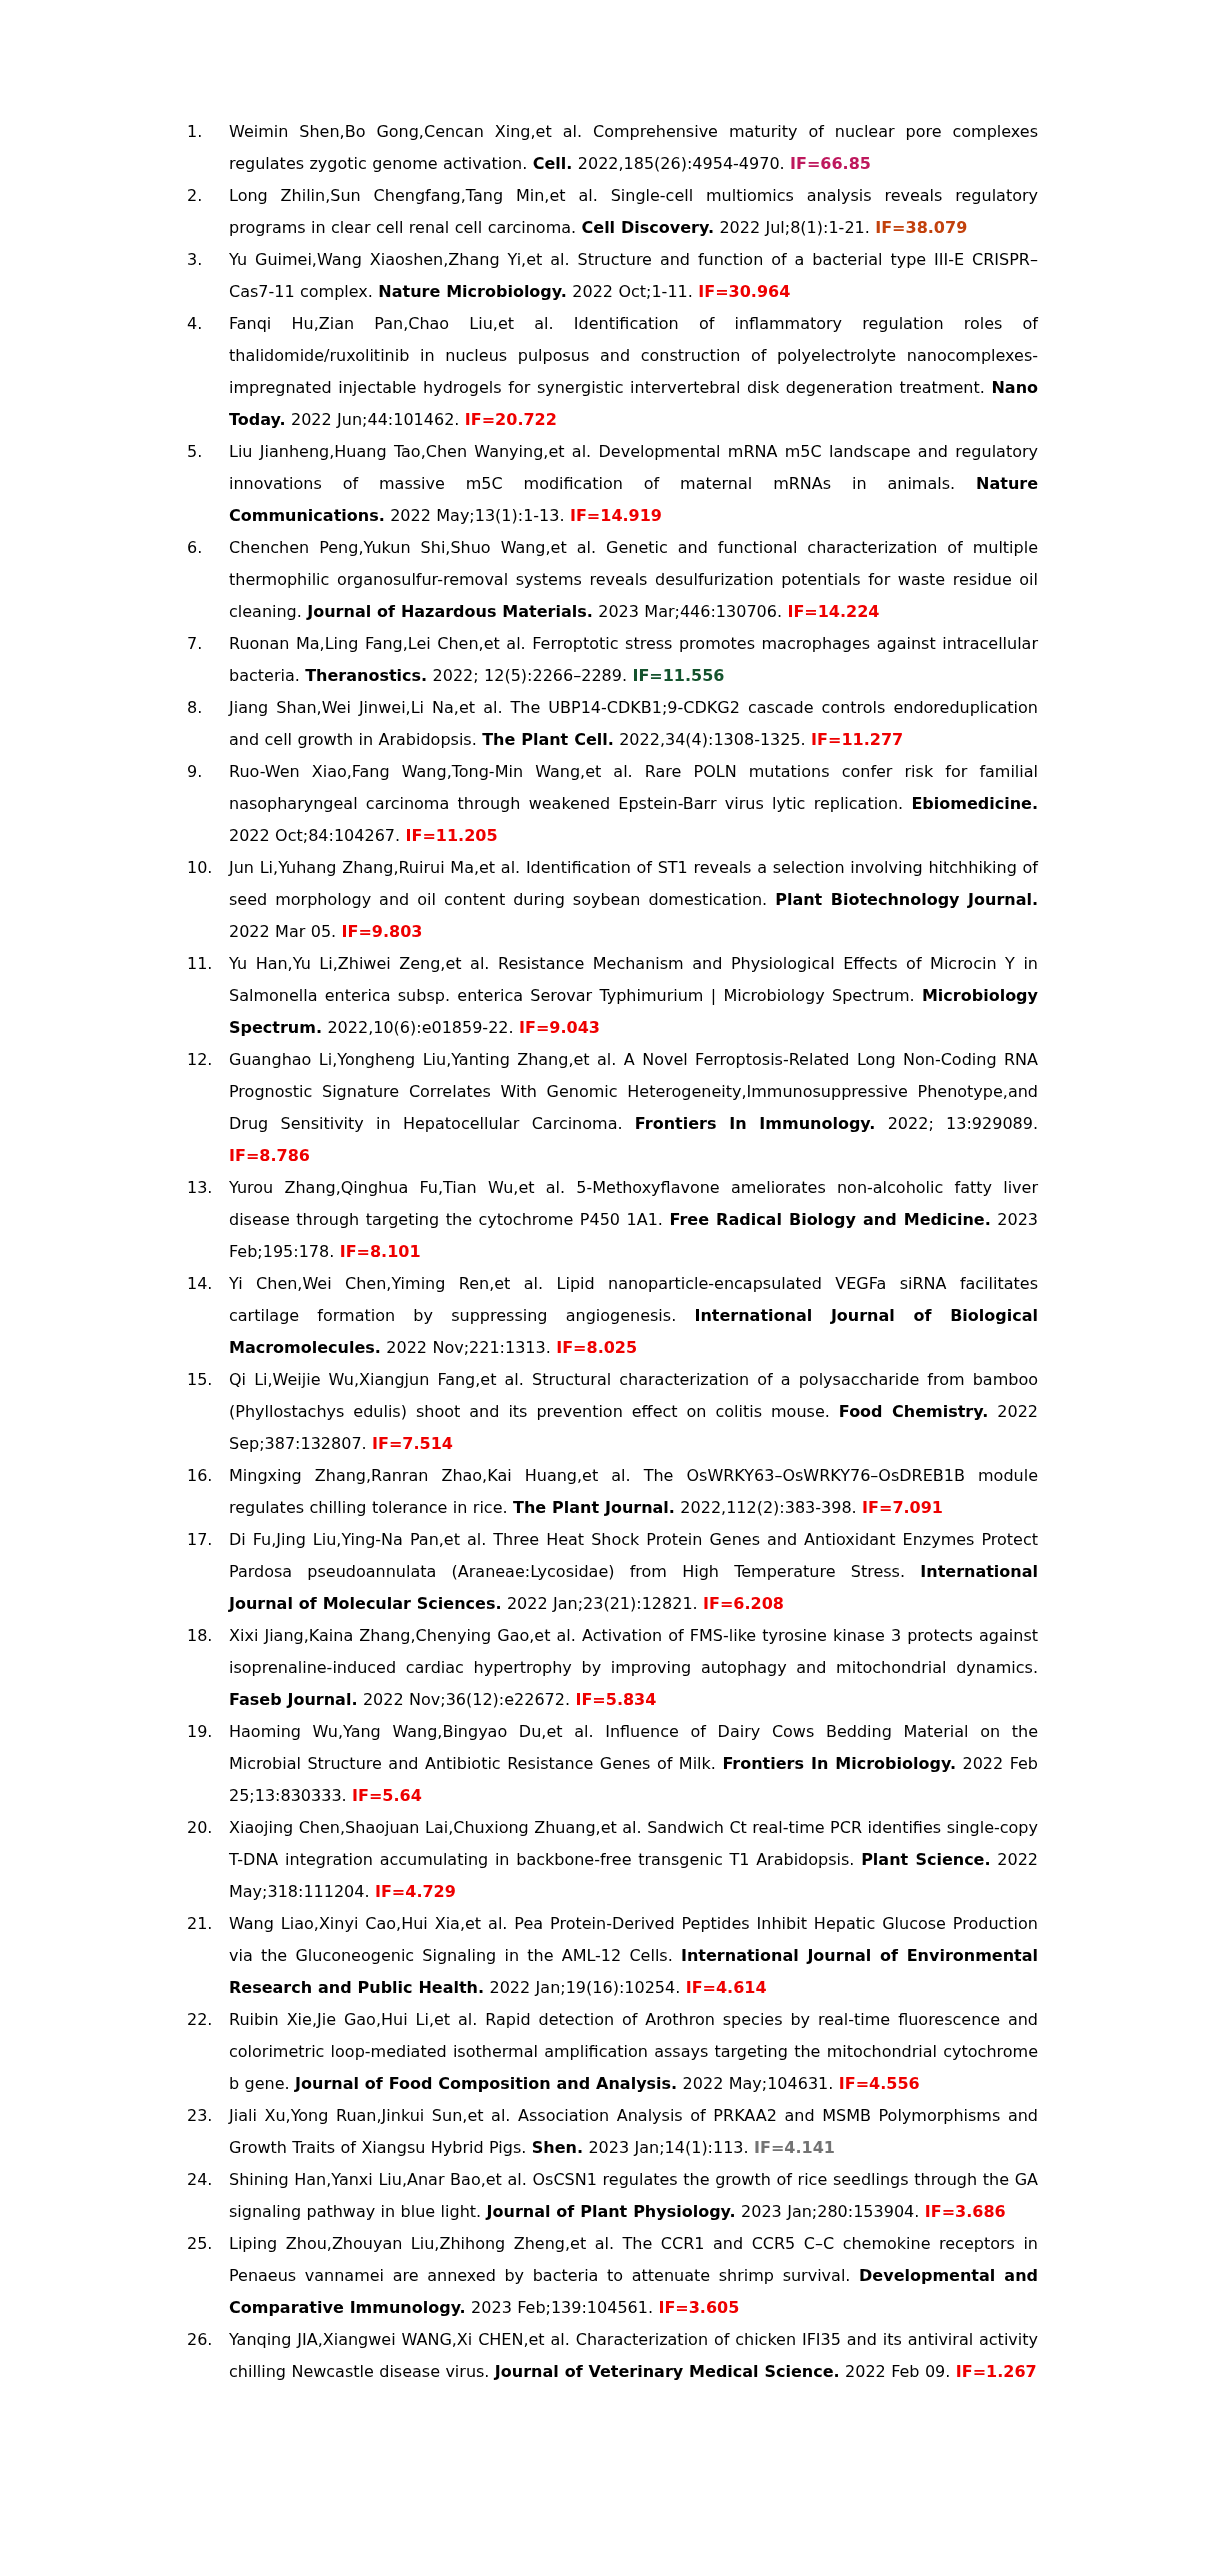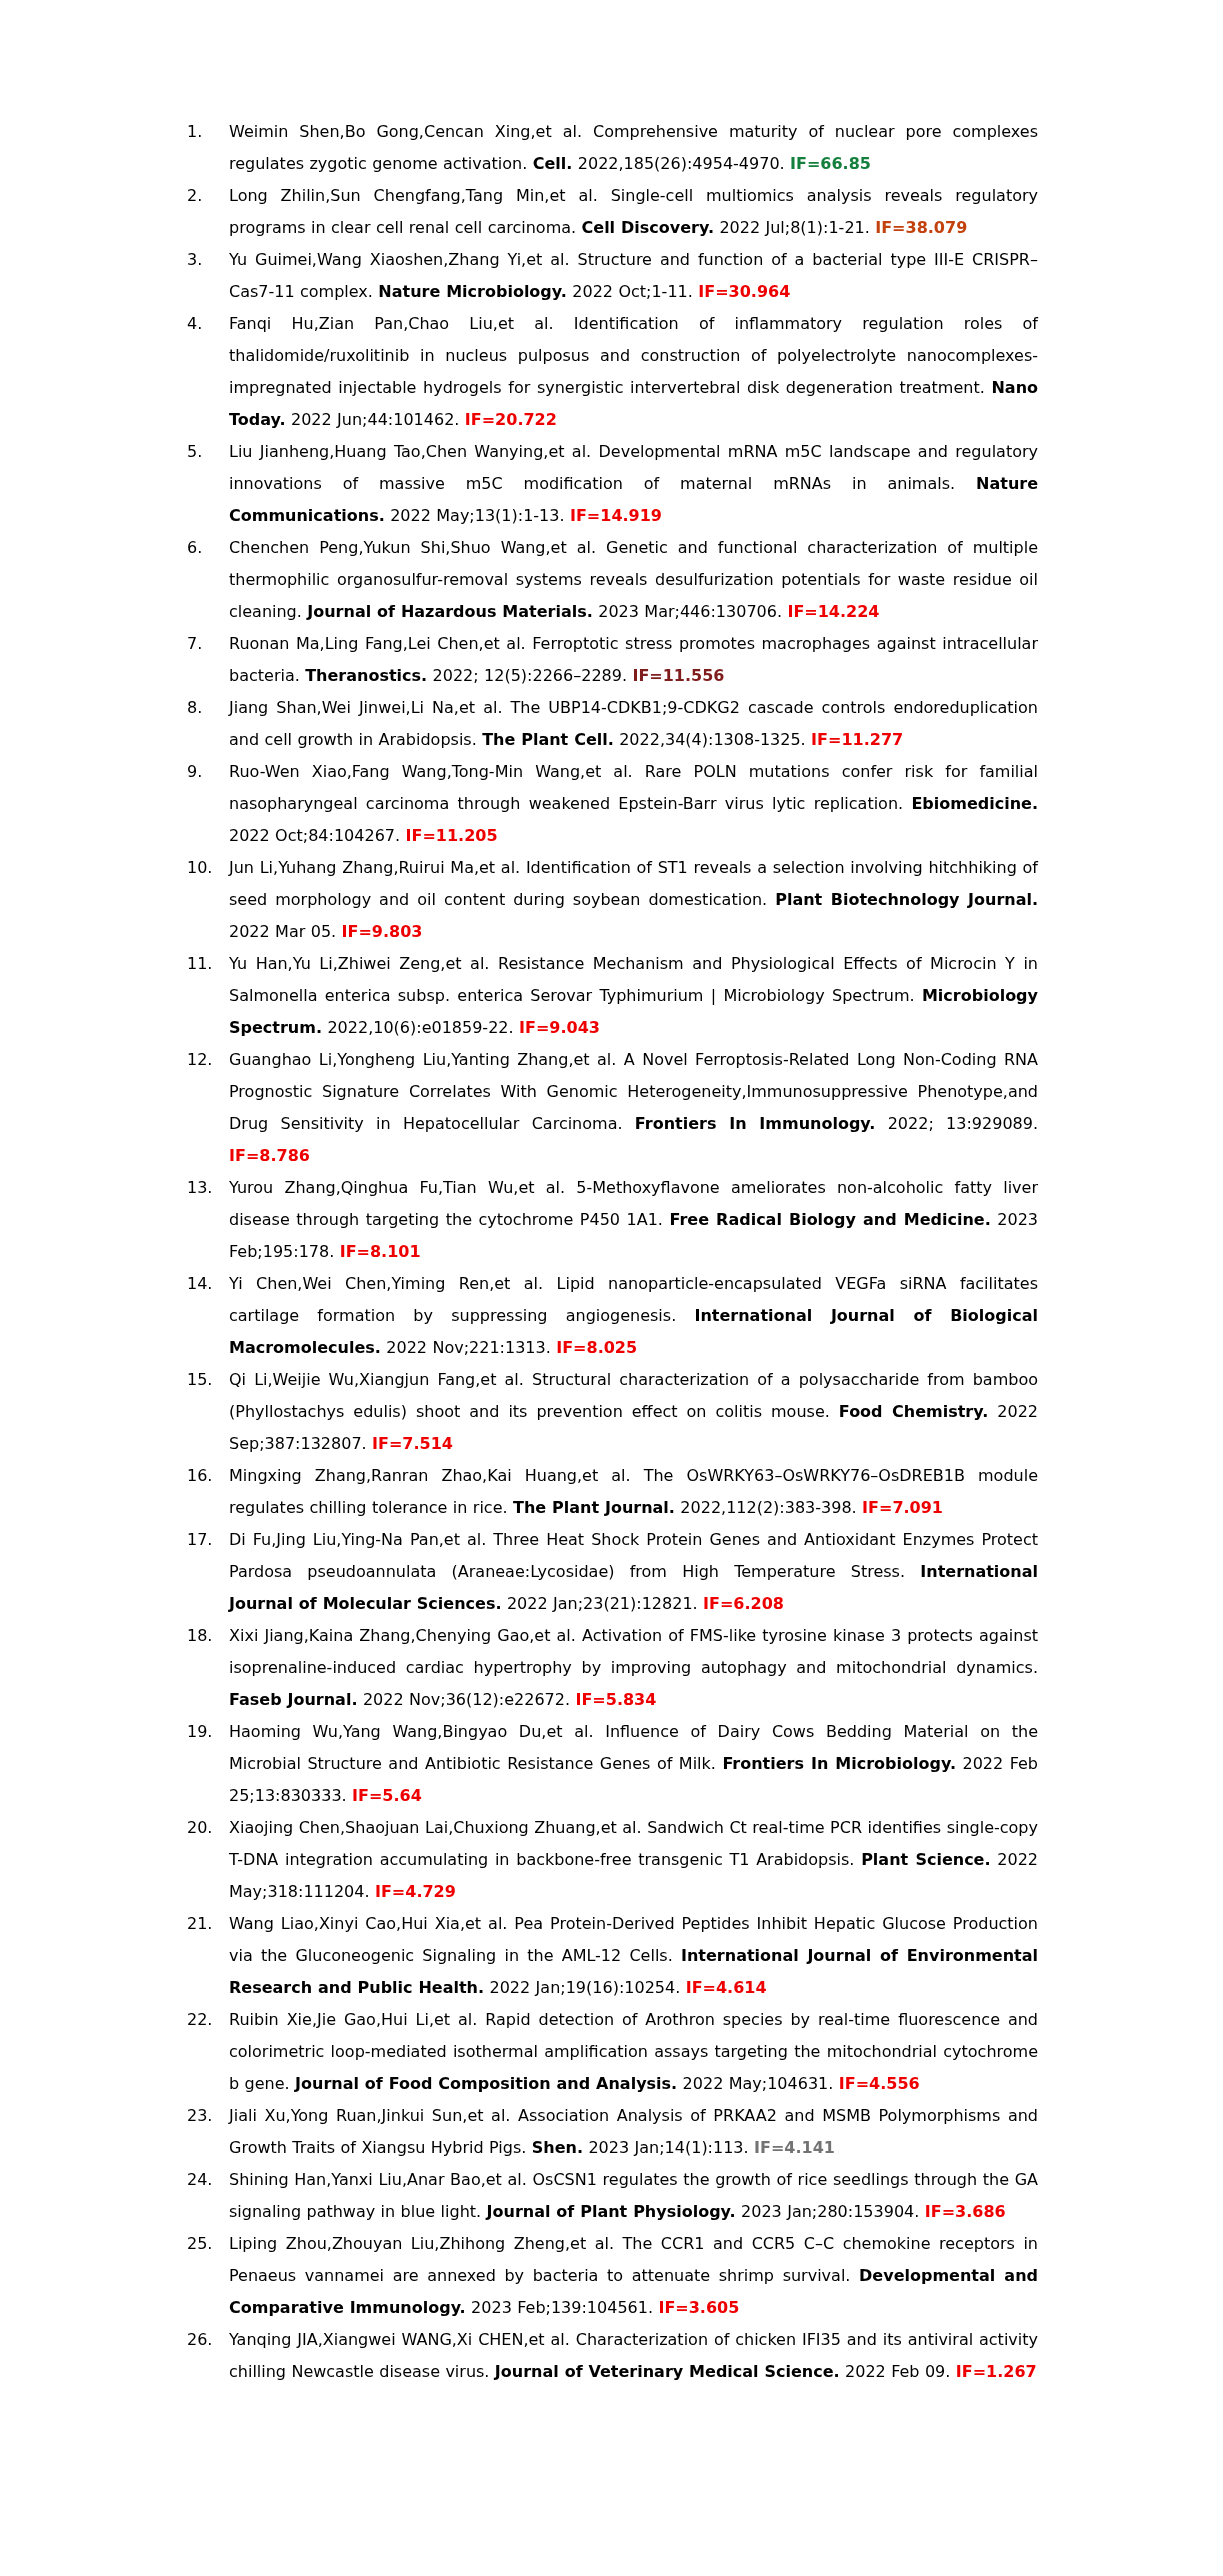--- a/index.html
+++ b/index.html
@@ -51,33 +51,33 @@
   li.ref-item .if {
     font-weight: bold;
     white-space: nowrap;
   }
 </style>
 </head>
 <body style="color: rgb(0, 0, 0); background: rgb(255, 255, 255);">
 
 <div class="page">
   <ol class="ref-list" id="ref-list">
-  <li class="ref-item"><span class="num">1.</span><span class="authors-title">Weimin Shen,Bo Gong,Cencan Xing,et al. Comprehensive maturity of nuclear pore complexes regulates zygotic genome activation.</span> <span class="journal">Cell.</span> <span class="citation">2022,185(26):4954-4970.</span> <span class="if" style="color: #15803d;">IF=66.85</span></li>
+  <li class="ref-item"><span class="num">1.</span><span class="authors-title">Weimin Shen,Bo Gong,Cencan Xing,et al. Comprehensive maturity of nuclear pore complexes regulates zygotic genome activation.</span> <span class="journal">Cell.</span> <span class="citation">2022,185(26):4954-4970.</span> <span class="if" style="color: #be185d;">IF=66.85</span></li>
 
   <li class="ref-item"><span class="num">2.</span><span class="authors-title">Long Zhilin,Sun Chengfang,Tang Min,et al. Single-cell multiomics analysis reveals regulatory programs in clear cell renal cell carcinoma.</span> <span class="journal">Cell Discovery.</span> <span class="citation">2022 Jul;8(1):1-21.</span> <span class="if" style="color: #c2410c;">IF=38.079</span></li>
 
   <li class="ref-item"><span class="num">3.</span><span class="authors-title">Yu Guimei,Wang Xiaoshen,Zhang Yi,et al. Structure and function of a bacterial type III-E CRISPR–Cas7-11 complex.</span> <span class="journal">Nature Microbiology.</span> <span class="citation">2022 Oct;1-11.</span> <span class="if" style="color: rgb(238, 0, 0);">IF=30.964</span></li>
 
   <li class="ref-item"><span class="num">4.</span><span class="authors-title">Fanqi Hu,Zian Pan,Chao Liu,et al. Identification of inflammatory regulation roles of thalidomide/ruxolitinib in nucleus pulposus and construction of polyelectrolyte nanocomplexes-impregnated injectable hydrogels for synergistic intervertebral disk degeneration treatment.</span> <span class="journal">Nano Today.</span> <span class="citation">2022 Jun;44:101462.</span> <span class="if" style="color: rgb(238, 0, 0);">IF=20.722</span></li>
 
   <li class="ref-item"><span class="num">5.</span><span class="authors-title">Liu Jianheng,Huang Tao,Chen Wanying,et al. Developmental mRNA m5C landscape and regulatory innovations of massive m5C modification of maternal mRNAs in animals.</span> <span class="journal">Nature Communications.</span> <span class="citation">2022 May;13(1):1-13.</span> <span class="if" style="color: rgb(238, 0, 0);">IF=14.919</span></li>
 
   <li class="ref-item"><span class="num">6.</span><span class="authors-title">Chenchen Peng,Yukun Shi,Shuo Wang,et al. Genetic and functional characterization of multiple thermophilic organosulfur-removal systems reveals desulfurization potentials for waste residue oil cleaning.</span> <span class="journal">Journal of Hazardous Materials.</span> <span class="citation">2023 Mar;446:130706.</span> <span class="if" style="color: rgb(238, 0, 0);">IF=14.224</span></li>
 
-  <li class="ref-item"><span class="num">7.</span><span class="authors-title">Ruonan Ma,Ling Fang,Lei Chen,et al. Ferroptotic stress promotes macrophages against intracellular bacteria.</span> <span class="journal">Theranostics.</span> <span class="citation">2022; 12(5):2266–2289.</span> <span class="if" style="color: #7f1d1d;">IF=11.556</span></li>
+  <li class="ref-item"><span class="num">7.</span><span class="authors-title">Ruonan Ma,Ling Fang,Lei Chen,et al. Ferroptotic stress promotes macrophages against intracellular bacteria.</span> <span class="journal">Theranostics.</span> <span class="citation">2022; 12(5):2266–2289.</span> <span class="if" style="color: #14532d;">IF=11.556</span></li>
 
   <li class="ref-item"><span class="num">8.</span><span class="authors-title">Jiang Shan,Wei Jinwei,Li Na,et al. The UBP14-CDKB1;9-CDKG2 cascade controls endoreduplication and cell growth in Arabidopsis.</span> <span class="journal">The Plant Cell.</span> <span class="citation">2022,34(4):1308-1325.</span> <span class="if" style="color: rgb(238, 0, 0);">IF=11.277</span></li>
 
   <li class="ref-item"><span class="num">9.</span><span class="authors-title">Ruo-Wen Xiao,Fang Wang,Tong-Min Wang,et al. Rare POLN mutations confer risk for familial nasopharyngeal carcinoma through weakened Epstein-Barr virus lytic replication.</span> <span class="journal">Ebiomedicine.</span> <span class="citation">2022 Oct;84:104267.</span> <span class="if" style="color: rgb(238, 0, 0);">IF=11.205</span></li>
 
   <li class="ref-item"><span class="num">10.</span><span class="authors-title">Jun Li,Yuhang Zhang,Ruirui Ma,et al. Identification of ST1 reveals a selection involving hitchhiking of seed morphology and oil content during soybean domestication.</span> <span class="journal">Plant Biotechnology Journal.</span> <span class="citation">2022 Mar 05.</span> <span class="if" style="color: rgb(238, 0, 0);">IF=9.803</span></li>
 
   <li class="ref-item"><span class="num">11.</span><span class="authors-title">Yu Han,Yu Li,Zhiwei Zeng,et al. Resistance Mechanism and Physiological Effects of Microcin Y in Salmonella enterica subsp. enterica Serovar Typhimurium | Microbiology Spectrum.</span> <span class="journal">Microbiology Spectrum.</span> <span class="citation">2022,10(6):e01859-22.</span> <span class="if" style="color: rgb(238, 0, 0);">IF=9.043</span></li>
 
   <li class="ref-item"><span class="num">12.</span><span class="authors-title">Guanghao Li,Yongheng Liu,Yanting Zhang,et al. A Novel Ferroptosis-Related Long Non-Coding RNA Prognostic Signature Correlates With Genomic Heterogeneity,Immunosuppressive Phenotype,and Drug Sensitivity in Hepatocellular Carcinoma.</span> <span class="journal">Frontiers In Immunology.</span> <span class="citation">2022; 13:929089.</span> <span class="if" style="color: rgb(238, 0, 0);">IF=8.786</span></li>

